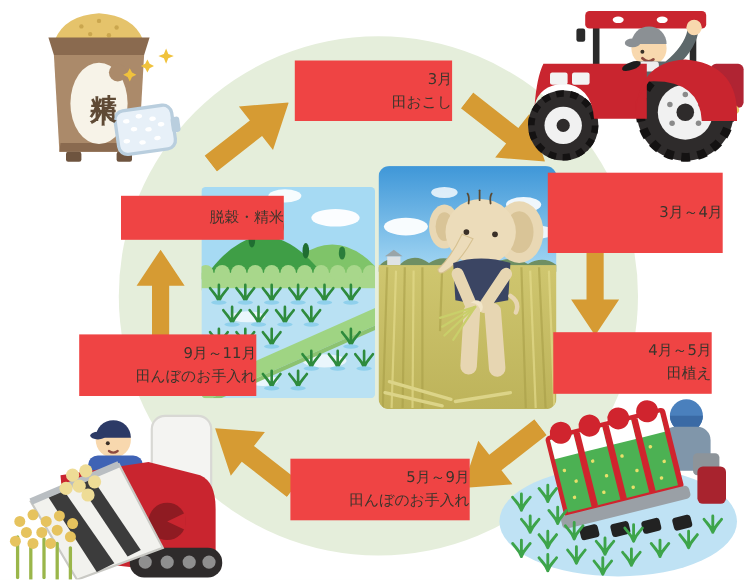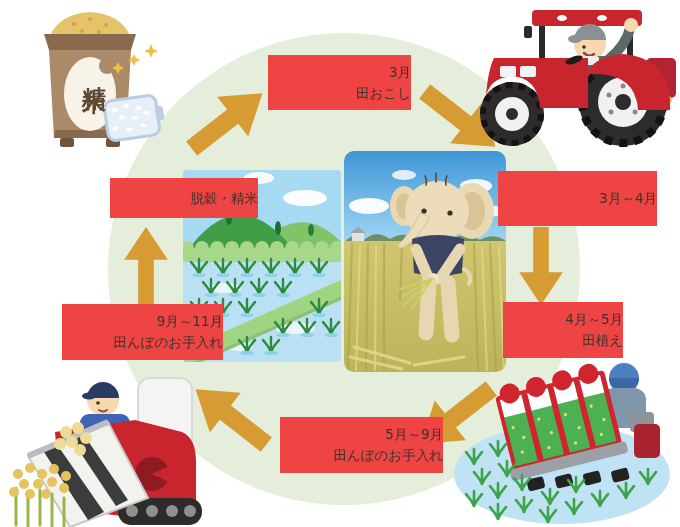--- a/index.html
+++ b/index.html
@@ -12,24 +12,24 @@
   .center-img{position:absolute;z-index:4;}
   .center-img svg{display:block;width:100%;height:100%;}
   .photo-frame{border-radius:10px;overflow:hidden;}
   .illu{position:absolute;z-index:6;}
   .illu svg{display:block;width:100%;height:100%;}
   .stage{position:absolute;z-index:5;background:#ef4444;color:#3a352c;
          display:flex;flex-direction:column;justify-content:center;align-items:flex-end;
          text-align:center;font-size:13.5px;line-height:1.55;}
   .stage span{display:block;}
   .st-seedling{left:268px;top:55px;width:143px;height:55px;}
-  .st-plowing{left:498px;top:171px;width:159px;height:55px;}
-  .st-planting{left:503px;top:302px;width:120px;height:56px;}
-  .st-care-summer{left:264px;top:417px;width:163px;height:56px;margin-left:16px;}
-  .st-care-autumn{left:62px;top:304px;width:161px;height:56px;}
+  .st-plowing{left:498px;top:157px;width:159px;height:73px;}
+  .st-planting{left:503px;top:302px;width:144px;height:56px;}
+  .st-care-summer{left:264px;top:417px;width:163px;height:56px;}
+  .st-care-autumn{left:72px;top:304px;width:161px;height:56px;}
   .st-threshing{left:70px;top:178px;width:148px;height:40px;margin-left:40px;}
   .a1{left:182px;top:92px;width:90px;height:58px;transform:rotate(-38deg);}
   .a2{left:415px;top:90px;width:90px;height:58px;transform:rotate(38deg);}
   .a3{left:502px;top:239px;width:78px;height:54px;transform:rotate(90deg);}
   .a4{left:411px;top:387px;width:90px;height:58px;transform:rotate(142deg);}
   .a5{left:186px;top:388px;width:90px;height:58px;transform:rotate(-142deg);}
   .a6{left:107px;top:239px;width:78px;height:54px;transform:rotate(-90deg);}
   .rice-bag-label{position:absolute;left:78px;top:66px;z-index:7;
       writing-mode:vertical-rl;text-orientation:upright;
       font-size:24px;font-weight:bold;color:#5f4a35;letter-spacing:4px;}

